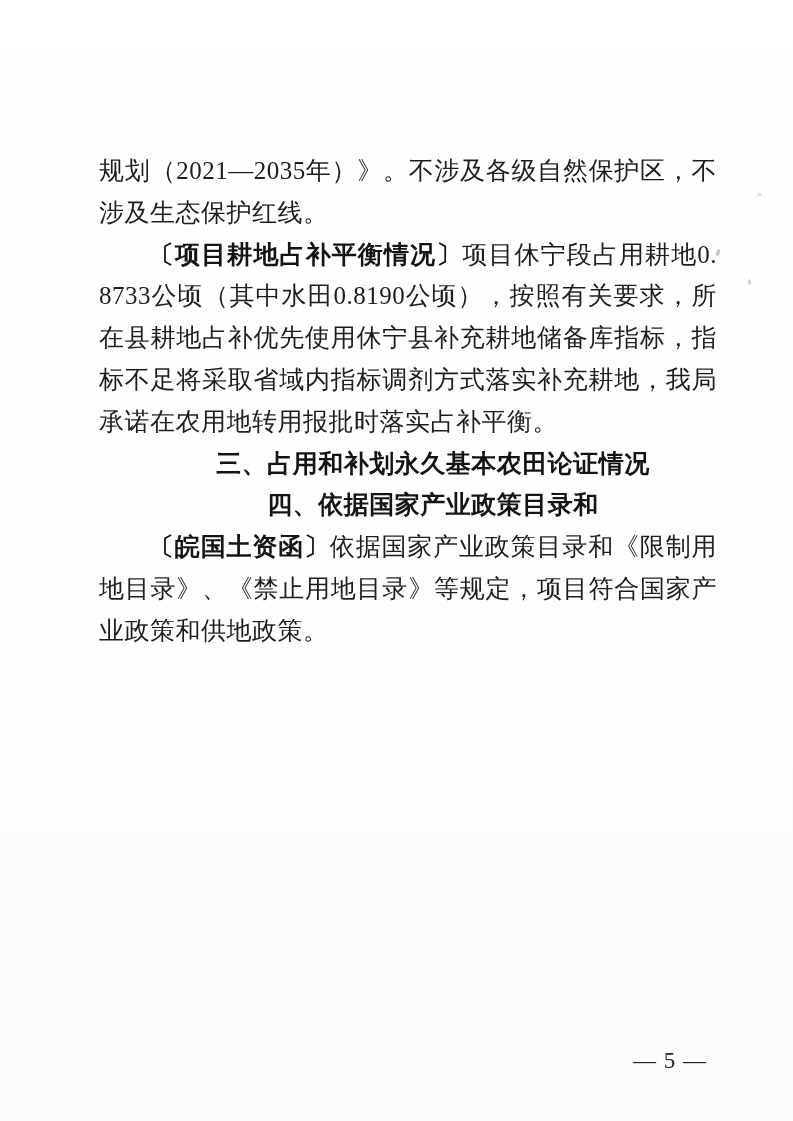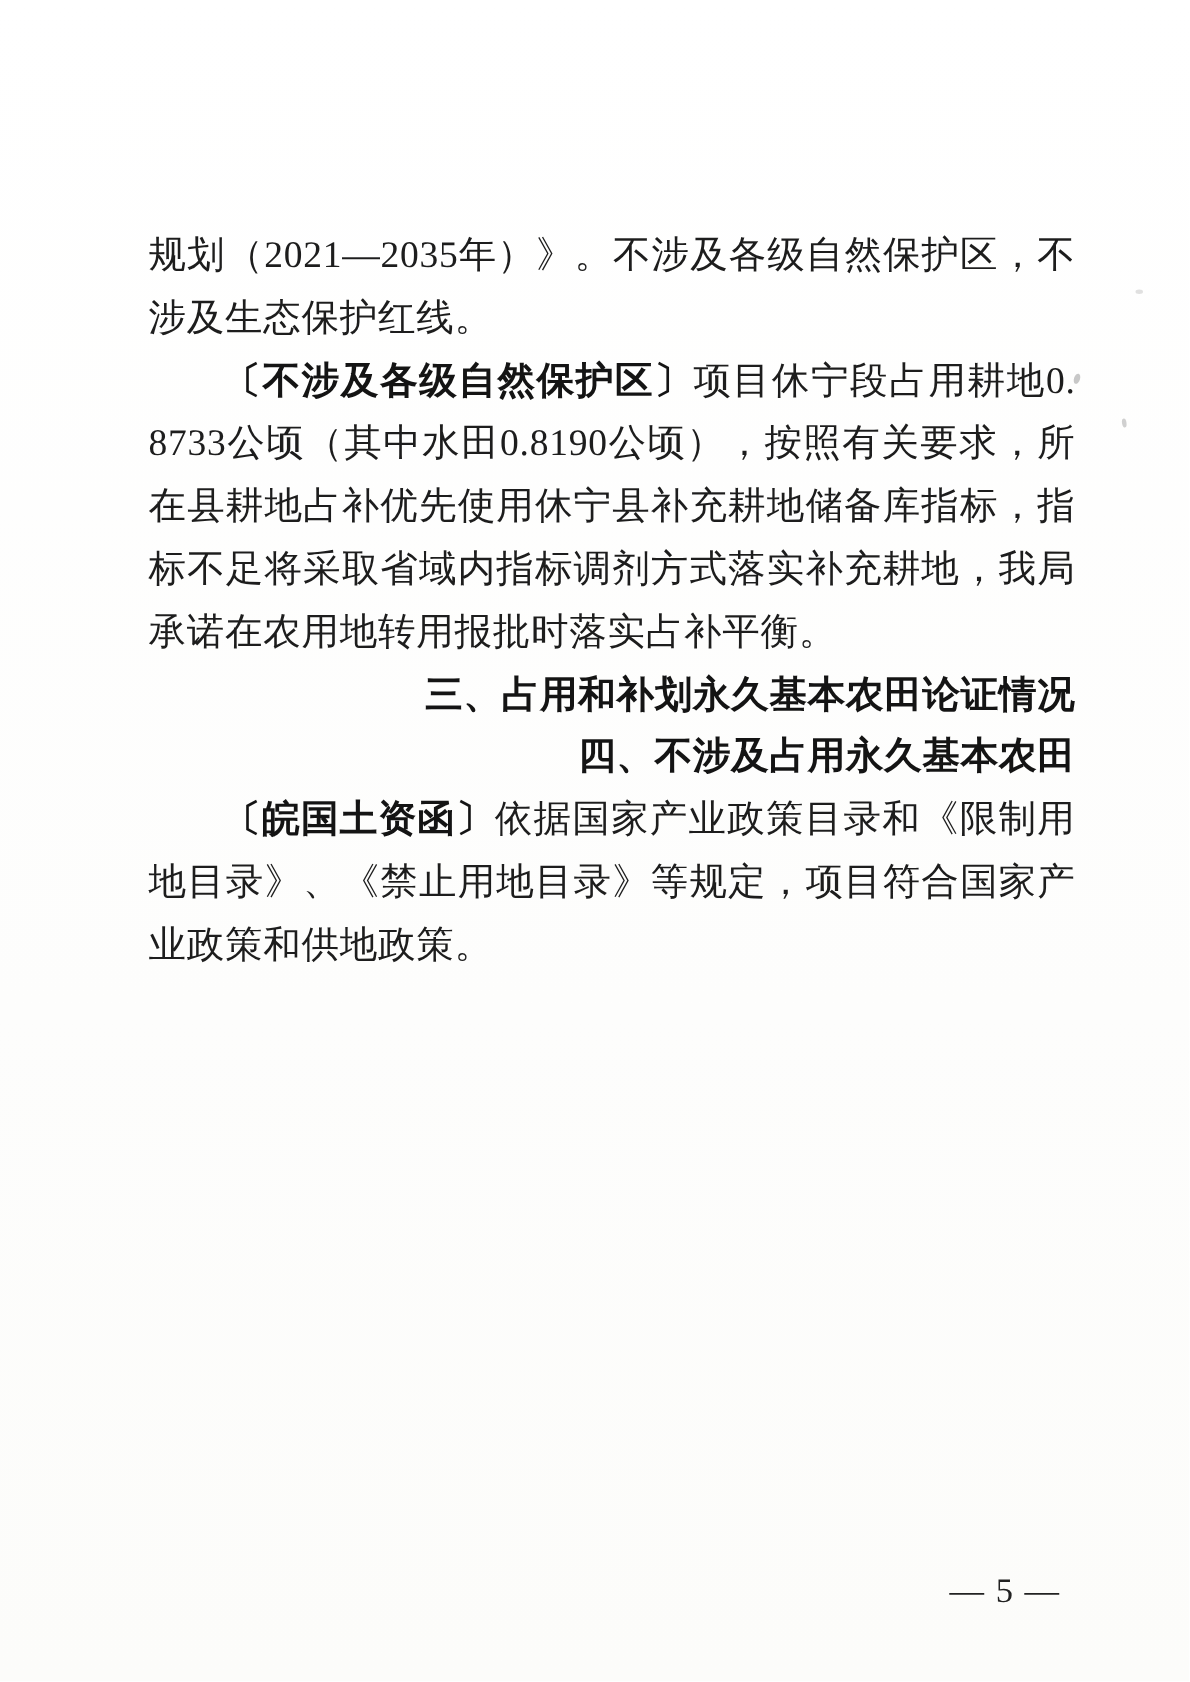--- a/index.html
+++ b/index.html
@@ -40,21 +40,21 @@
     color: #141414;
   }
   .heading {
     margin: 0;
     font-size: 25px;
     line-height: 41.8px;
     text-indent: 2em;
     font-weight: 700;
     font-family: "Liberation Sans", "DejaVu Sans", sans-serif;
     color: #141414;
-    text-align: right;
+    text-align: center;
     word-break: break-all;
     letter-spacing: 0.5px;
   }
   .page-number {
     position: absolute;
     top: 1048px;
     right: 86px;
     font-size: 23px;
     line-height: 26px;
     color: #222222;
@@ -74,26 +74,26 @@
 </head>
 <body>
 
 <div class="page">
 
   <div class="text-block">
 
     <p class="para"><span>规划（2021—2035年）》。不涉及各级自然保护区，不涉及生态保护红线。</span></p>
 
 
-    <p class="para indent"><span class="clause-lead">〔不涉及各级自然保护区〕</span><span>项目休宁段占用耕地0.8733公顷（其中水田0.8190公顷），按照有关要求，所在县耕地占补优先使用休宁县补充耕地储备库指标，指标不足将采取省域内指标调剂方式落实补充耕地，我局承诺在农用地转用报批时落实占补平衡。</span></p>
+    <p class="para indent"><span class="clause-lead">〔项目耕地占补平衡情况〕</span><span>项目休宁段占用耕地0.8733公顷（其中水田0.8190公顷），按照有关要求，所在县耕地占补优先使用休宁县补充耕地储备库指标，指标不足将采取省域内指标调剂方式落实补充耕地，我局承诺在农用地转用报批时落实占补平衡。</span></p>
 
     <h3 class="heading"><span>三、占用和补划永久基本农田论证情况</span></h3>
 
 
-    <h3 class="heading"><span>四、不涉及占用永久基本农田</span></h3>
+    <h3 class="heading"><span>四、依据国家产业政策目录和</span></h3>
 
     <p class="para indent"><span class="clause-lead">〔皖国土资函〕</span><span>依据国家产业政策目录和《限制用地目录》、《禁止用地目录》等规定，项目符合国家产业政策和供地政策。</span></p>
 
   </div>
 
   <div class="page-number">— 5 —</div>
 
   <div class="speck speck-1"></div>
   <div class="speck speck-2"></div>
   <div class="speck speck-3"></div>

